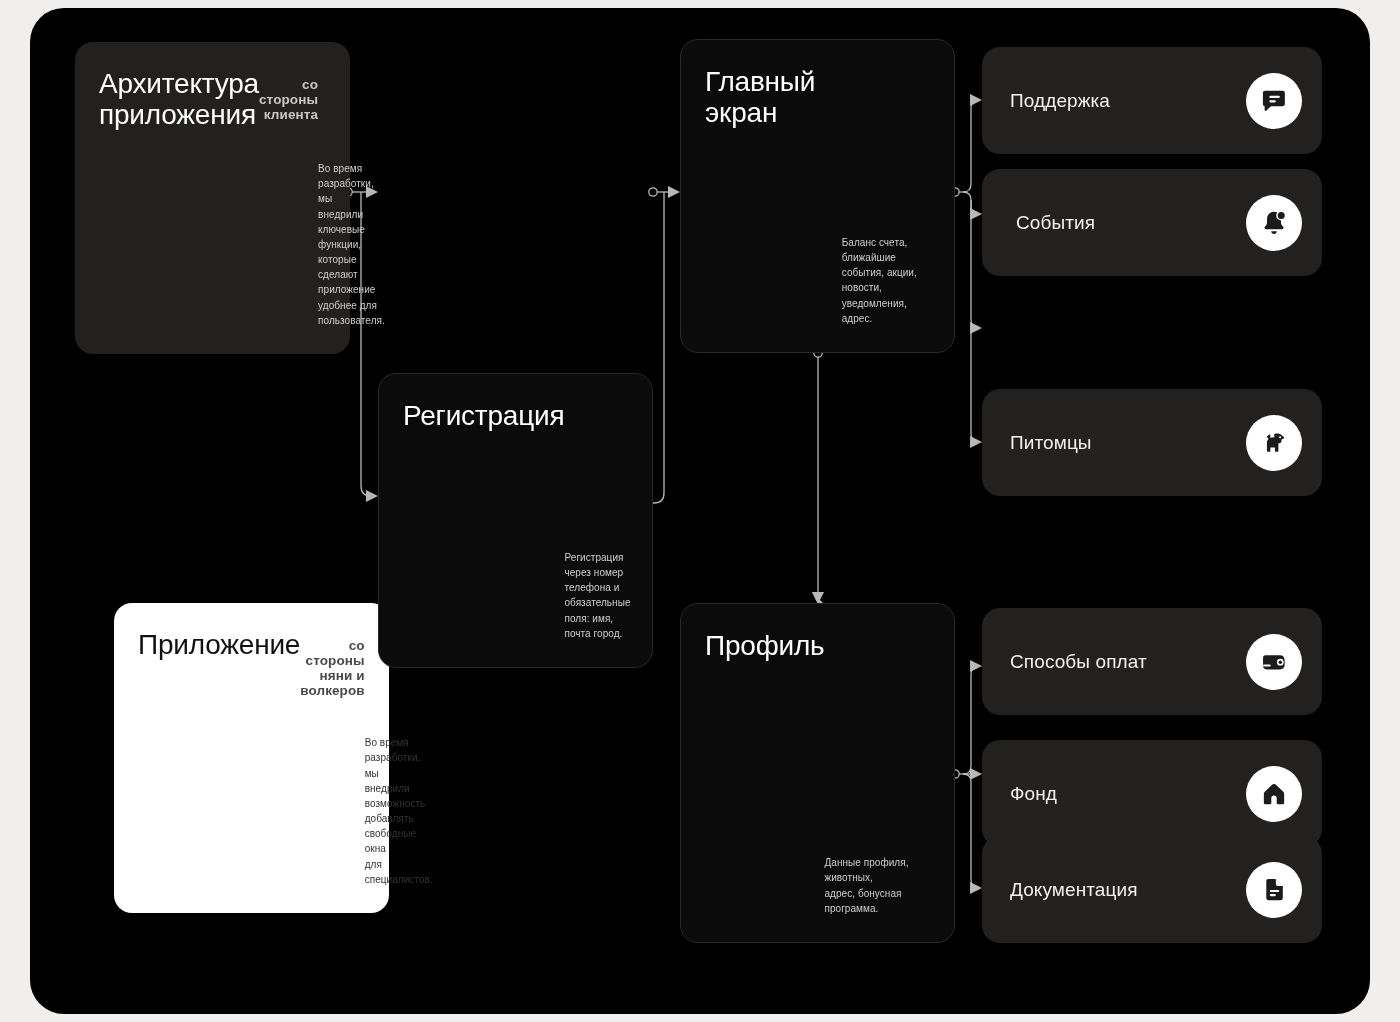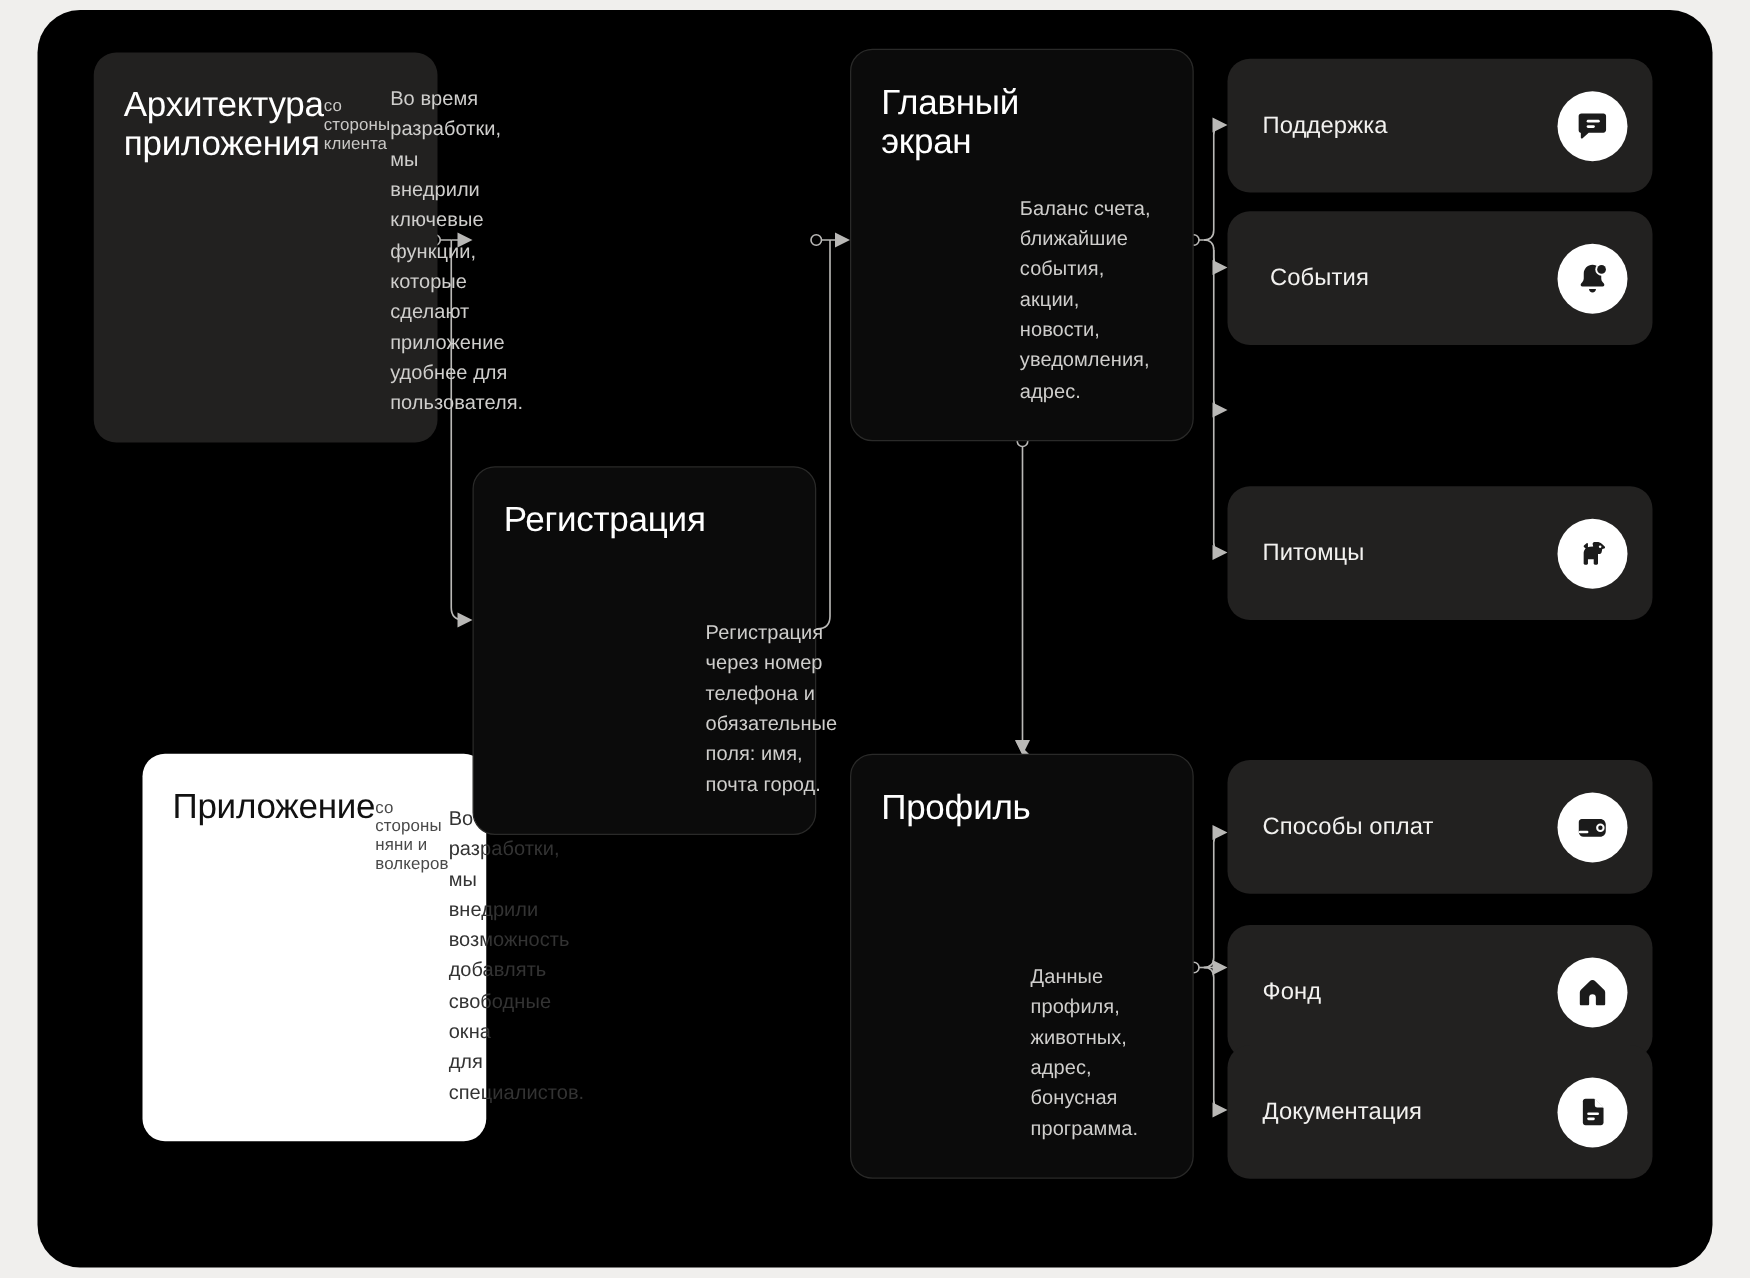--- a/index.html
+++ b/index.html
@@ -30,27 +30,28 @@
     font-size: 28px;
     font-weight: 400;
     line-height: 1.12;
     letter-spacing: -0.2px;
     color: #ffffff;
     white-space: pre-line;
   }
   .card .subtitle {
     margin-top: 9px;
     font-size: 13.5px;
-    font-weight: 400;
+    font-weight: 700;
     color: #c9c8c6;
     letter-spacing: 0.1px;
+    text-align: right;
   }
   .card .body {
     margin-top: auto;
-    font-size: 16px;
+    font-size: 10px;
     line-height: 1.52;
     color: #cfcecc;
     white-space: pre-line;
     letter-spacing: 0.05px;
   }
 
   .card.grey  { background: #222120; }
   .card.black { background: #0b0b0b; border: 1px solid #2a2a29; }
   .card.white { background: #ffffff; margin-left: 39px; }
   .card.white .title { color: #111111; }

